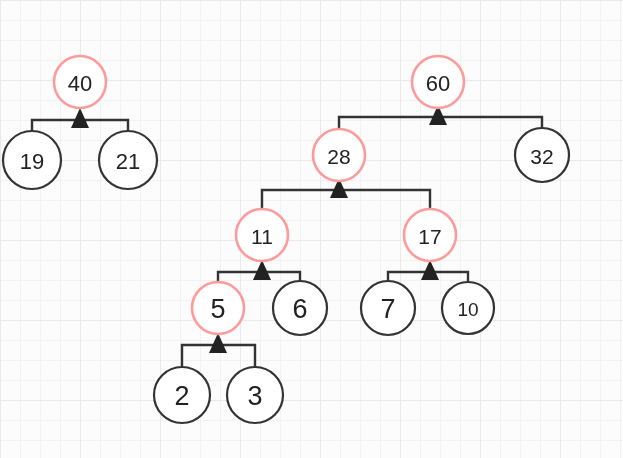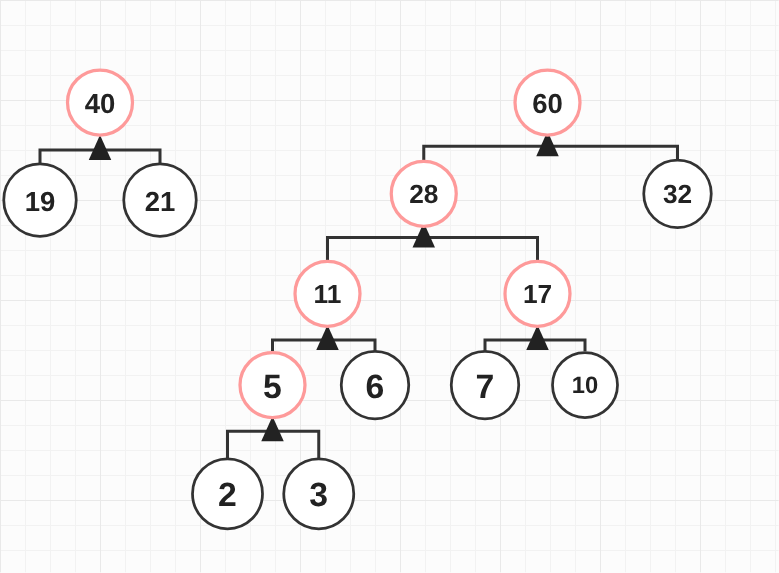--- a/index.html
+++ b/index.html
@@ -18,21 +18,20 @@
     width: 623px;
     height: 458px;
     background-color: #fcfcfc;
     background-image:
       linear-gradient(to right, #e9e9e9 1px, transparent 1px),
       linear-gradient(to bottom, #e9e9e9 1px, transparent 1px),
       linear-gradient(to right, #f2f2f2 1px, transparent 1px),
       linear-gradient(to bottom, #f2f2f2 1px, transparent 1px);
     background-size: 80px 80px, 80px 80px, 20px 20px, 20px 20px;
     background-position: 0 -2px, -2px 0, 0 -2px, -2px 0;
-    font-weight: bold;
   }
   #diagram-svg {
     position: absolute;
     left: 0;
     top: 0;
     width: 623px;
     height: 458px;
   }
   .node-circle {
     fill: #ffffff;

